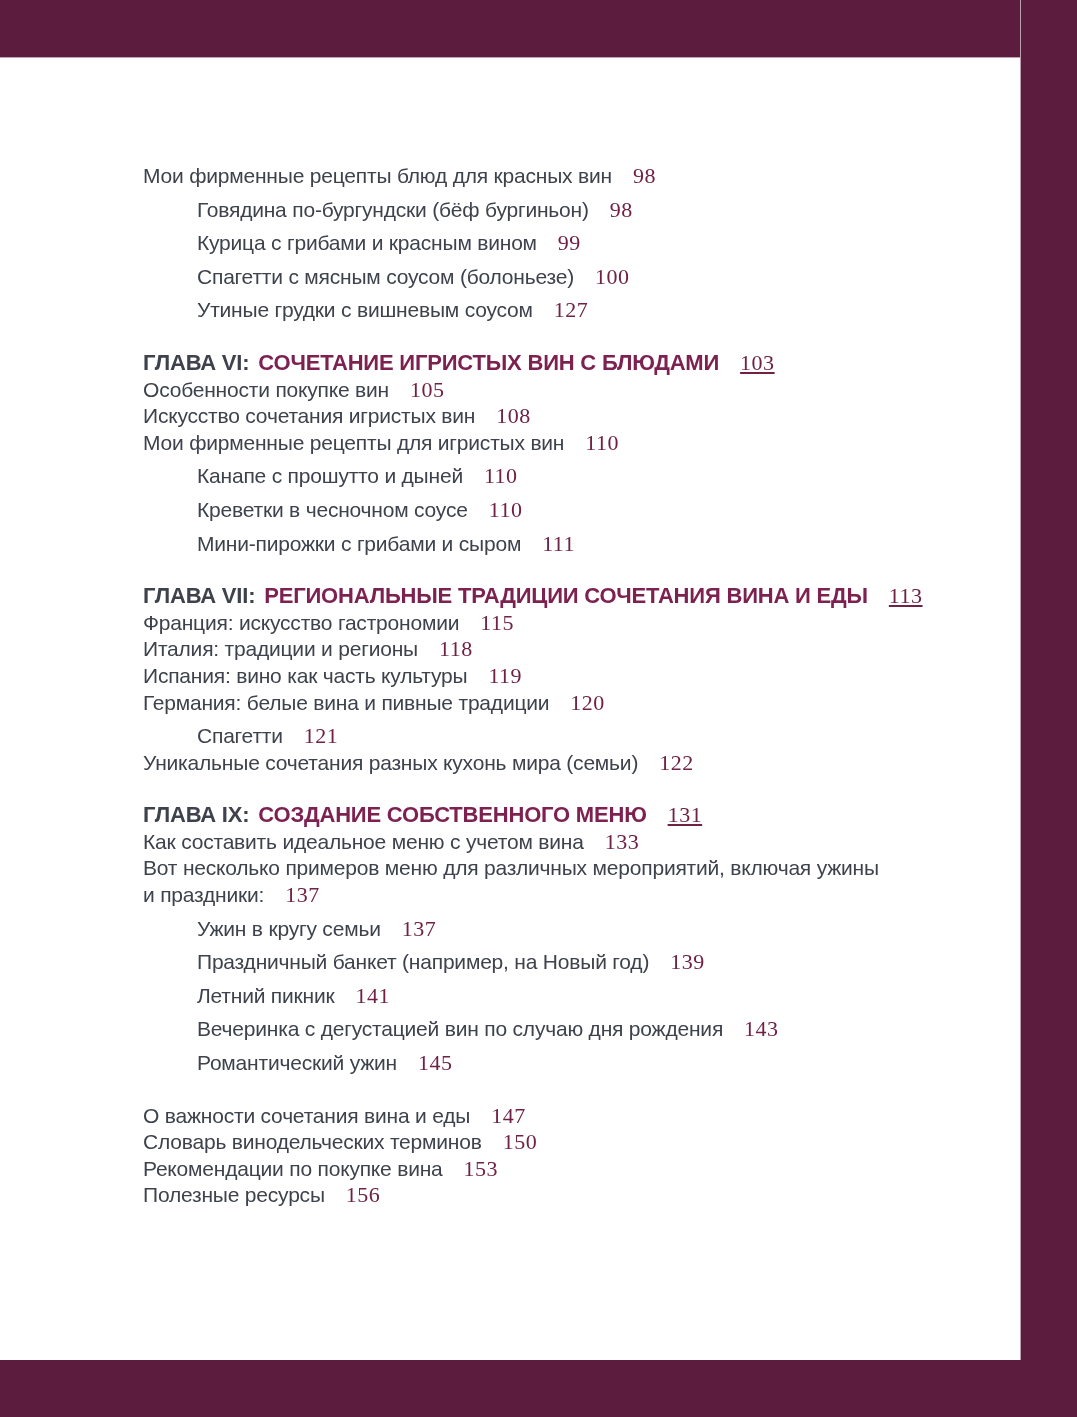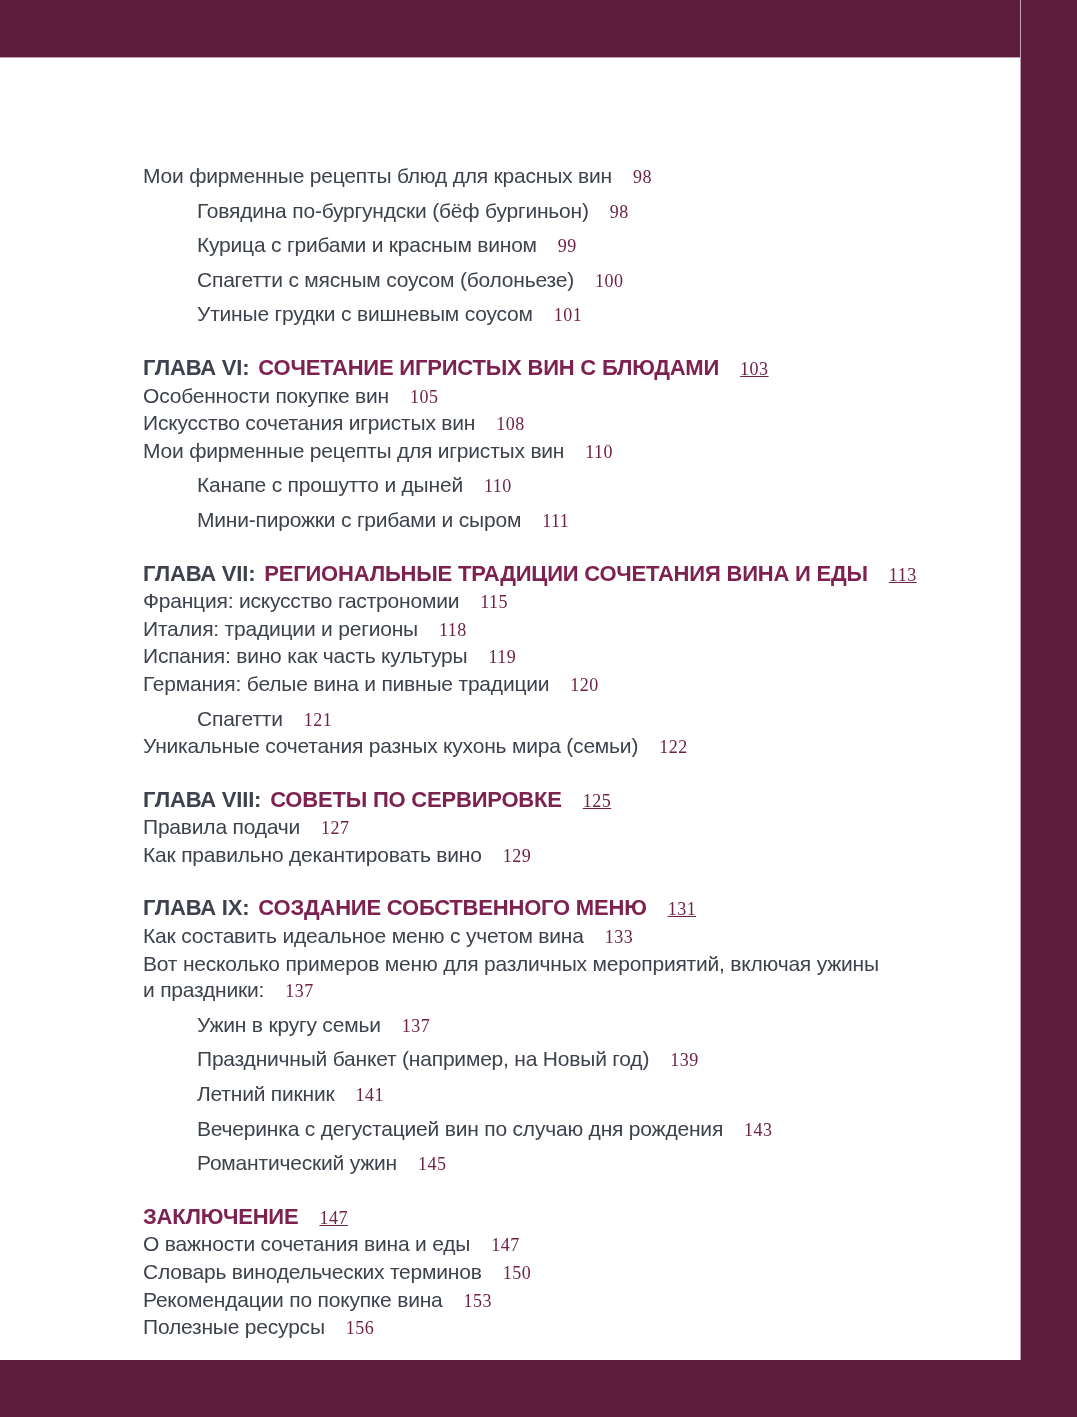--- a/index.html
+++ b/index.html
@@ -39,76 +39,71 @@
   .toc-heading{
     font-size:22px;
     font-weight:700;
   }
   .toc-heading .hprefix{color:var(--text);margin-right:9px;}
   .toc-heading .htitle{color:var(--accent);}
   .indent-1{padding-left:54px;margin-top:7px;}
   .pagenum{
     font-family:"Liberation Serif", serif;
     font-feature-settings:"onum" 1;
-    font-size:18px;
+    font-size:22px;
     font-weight:400;
     color:var(--num);
     margin-left:21px;
     letter-spacing:0.5px;
   }
   .toc-heading .pagenum{font-weight:400;text-decoration:underline;}
 </style>
 </head>
 <body>
 
 <div class="page">
   <div class="content">
     <div id="toc">
         <section class="toc-section">
           <div class="toc-entry"><span class="etext">Мои фирменные рецепты блюд для красных вин</span><span class="pagenum">98</span></div>
           <div class="toc-entry indent-1"><span class="etext">Говядина по-бургундски (бёф бургиньон)</span><span class="pagenum">98</span></div>
           <div class="toc-entry indent-1"><span class="etext">Курица с грибами и красным вином</span><span class="pagenum">99</span></div>
           <div class="toc-entry indent-1"><span class="etext">Спагетти с мясным соусом (болоньезе)</span><span class="pagenum">100</span></div>
-          <div class="toc-entry indent-1"><span class="etext">Утиные грудки с вишневым соусом</span><span class="pagenum">101</span></div>
+          <div class="toc-entry indent-1"><span class="etext">Утиные грудки с вишневым соусом</span><span class="pagenum">127</span></div>
         </section>
         <section class="toc-section">
           <div class="toc-heading"><span class="hprefix">ГЛАВА VI:</span><span class="htitle">СОЧЕТАНИЕ ИГРИСТЫХ ВИН С БЛЮДАМИ</span><span class="pagenum">103</span></div>
           <div class="toc-entry"><span class="etext">Особенности покупке вин</span><span class="pagenum">105</span></div>
           <div class="toc-entry"><span class="etext">Искусство сочетания игристых вин</span><span class="pagenum">108</span></div>
           <div class="toc-entry"><span class="etext">Мои фирменные рецепты для игристых вин</span><span class="pagenum">110</span></div>
           <div class="toc-entry indent-1"><span class="etext">Канапе с прошутто и дыней</span><span class="pagenum">110</span></div>
+          <div class="toc-entry indent-1"><span class="etext">Креветки в чесночном соусе</span><span class="pagenum">110</span></div>
           <div class="toc-entry indent-1"><span class="etext">Мини-пирожки с грибами и сыром</span><span class="pagenum">111</span></div>
         </section>
         <section class="toc-section">
           <div class="toc-heading"><span class="hprefix">ГЛАВА VII:</span><span class="htitle">РЕГИОНАЛЬНЫЕ ТРАДИЦИИ СОЧЕТАНИЯ ВИНА И ЕДЫ</span><span class="pagenum">113</span></div>
           <div class="toc-entry"><span class="etext">Франция: искусство гастрономии</span><span class="pagenum">115</span></div>
           <div class="toc-entry"><span class="etext">Италия: традиции и регионы</span><span class="pagenum">118</span></div>
           <div class="toc-entry"><span class="etext">Испания: вино как часть культуры</span><span class="pagenum">119</span></div>
           <div class="toc-entry"><span class="etext">Германия: белые вина и пивные традиции</span><span class="pagenum">120</span></div>
           <div class="toc-entry indent-1"><span class="etext">Спагетти</span><span class="pagenum">121</span></div>
           <div class="toc-entry"><span class="etext">Уникальные сочетания разных кухонь мира (семьи)</span><span class="pagenum">122</span></div>
-        </section>
-        <section class="toc-section">
-          <div class="toc-heading"><span class="hprefix">ГЛАВА VIII:</span><span class="htitle">СОВЕТЫ ПО СЕРВИРОВКЕ</span><span class="pagenum">125</span></div>
-          <div class="toc-entry"><span class="etext">Правила подачи</span><span class="pagenum">127</span></div>
-          <div class="toc-entry"><span class="etext">Как правильно декантировать вино</span><span class="pagenum">129</span></div>
         </section>
         <section class="toc-section">
           <div class="toc-heading"><span class="hprefix">ГЛАВА IX:</span><span class="htitle">СОЗДАНИЕ СОБСТВЕННОГО МЕНЮ</span><span class="pagenum">131</span></div>
           <div class="toc-entry"><span class="etext">Как составить идеальное меню с учетом вина</span><span class="pagenum">133</span></div>
           <div class="toc-entry"><span class="etext">Вот несколько примеров меню для различных мероприятий, включая ужины</span></div>
           <div class="toc-entry"><span class="etext">и праздники:</span><span class="pagenum">137</span></div>
           <div class="toc-entry indent-1"><span class="etext">Ужин в кругу семьи</span><span class="pagenum">137</span></div>
           <div class="toc-entry indent-1"><span class="etext">Праздничный банкет (например, на Новый год)</span><span class="pagenum">139</span></div>
           <div class="toc-entry indent-1"><span class="etext">Летний пикник</span><span class="pagenum">141</span></div>
           <div class="toc-entry indent-1"><span class="etext">Вечеринка с дегустацией вин по случаю дня рождения</span><span class="pagenum">143</span></div>
           <div class="toc-entry indent-1"><span class="etext">Романтический ужин</span><span class="pagenum">145</span></div>
         </section>
         <section class="toc-section">
-          <div class="toc-heading"><span class="htitle">ЗАКЛЮЧЕНИЕ</span><span class="pagenum">147</span></div>
           <div class="toc-entry"><span class="etext">О важности сочетания вина и еды</span><span class="pagenum">147</span></div>
           <div class="toc-entry"><span class="etext">Словарь винодельческих терминов</span><span class="pagenum">150</span></div>
           <div class="toc-entry"><span class="etext">Рекомендации по покупке вина</span><span class="pagenum">153</span></div>
           <div class="toc-entry"><span class="etext">Полезные ресурсы</span><span class="pagenum">156</span></div>
         </section>
       </div>
   </div>
   <div class="frame frame-top"></div>
   <div class="frame frame-right"></div>
   <div class="frame frame-bottom"></div>

